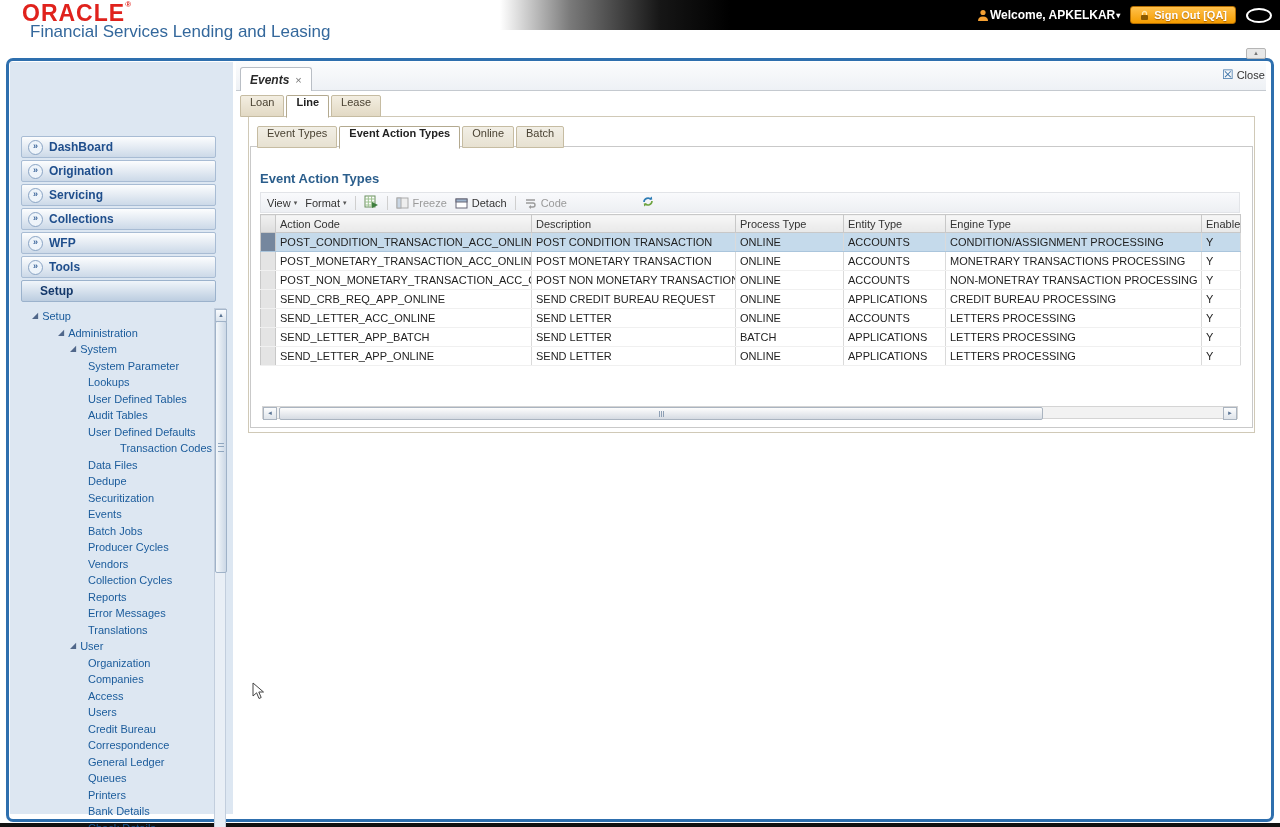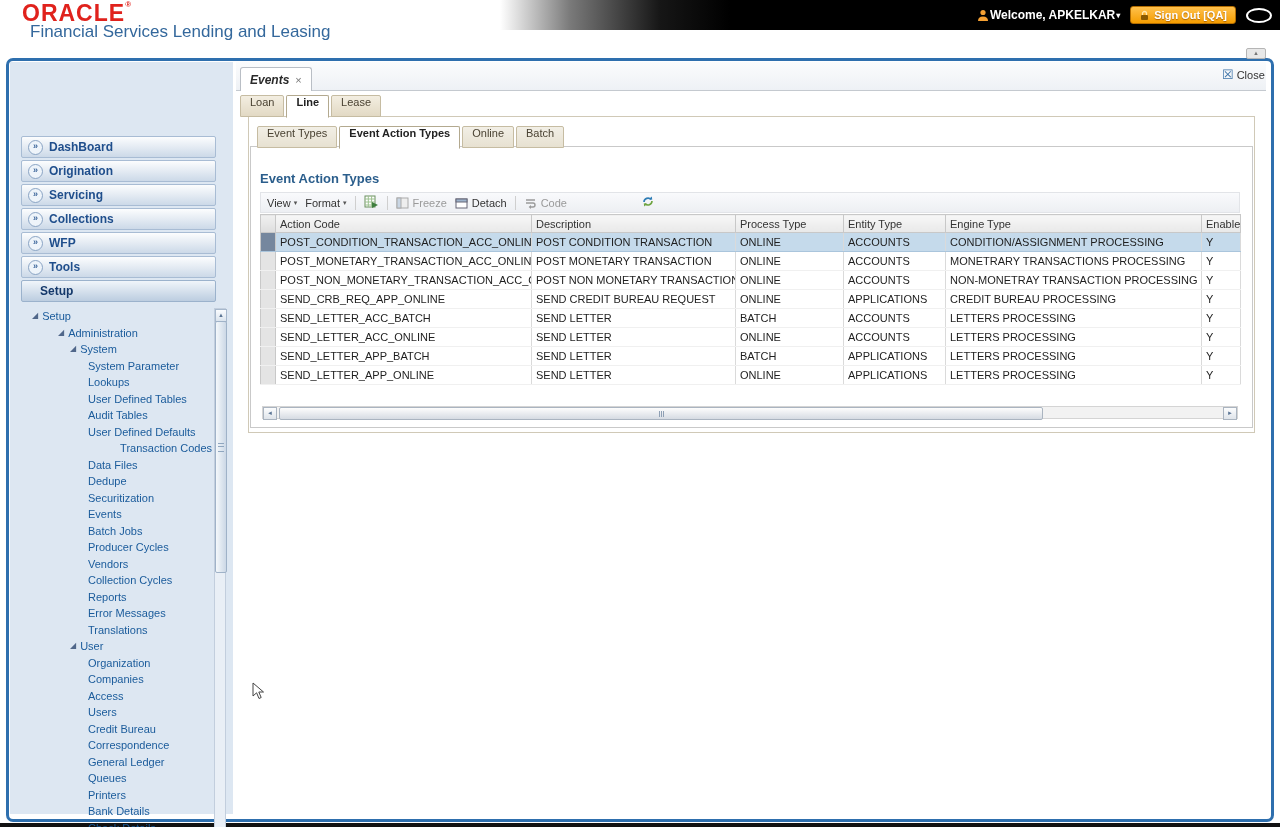--- a/index.html
+++ b/index.html
@@ -524,29 +524,20 @@
       <tr>
         <td class="sel"></td>
         <td>SEND_CRB_REQ_APP_ONLINE</td>
         <td>SEND CREDIT BUREAU REQUEST</td>
         <td>ONLINE</td>
         <td>APPLICATIONS</td>
         <td>CREDIT BUREAU PROCESSING</td>
         <td>Y</td>
       </tr>
 
-      <tr>
-        <td class="sel"></td>
-        <td>SEND_LETTER_ACC_BATCH</td>
-        <td>SEND LETTER</td>
-        <td>BATCH</td>
-        <td>ACCOUNTS</td>
-        <td>LETTERS PROCESSING</td>
-        <td>Y</td>
-      </tr>
 
       <tr>
         <td class="sel"></td>
         <td>SEND_LETTER_ACC_ONLINE</td>
         <td>SEND LETTER</td>
         <td>ONLINE</td>
         <td>ACCOUNTS</td>
         <td>LETTERS PROCESSING</td>
         <td>Y</td>
       </tr>

